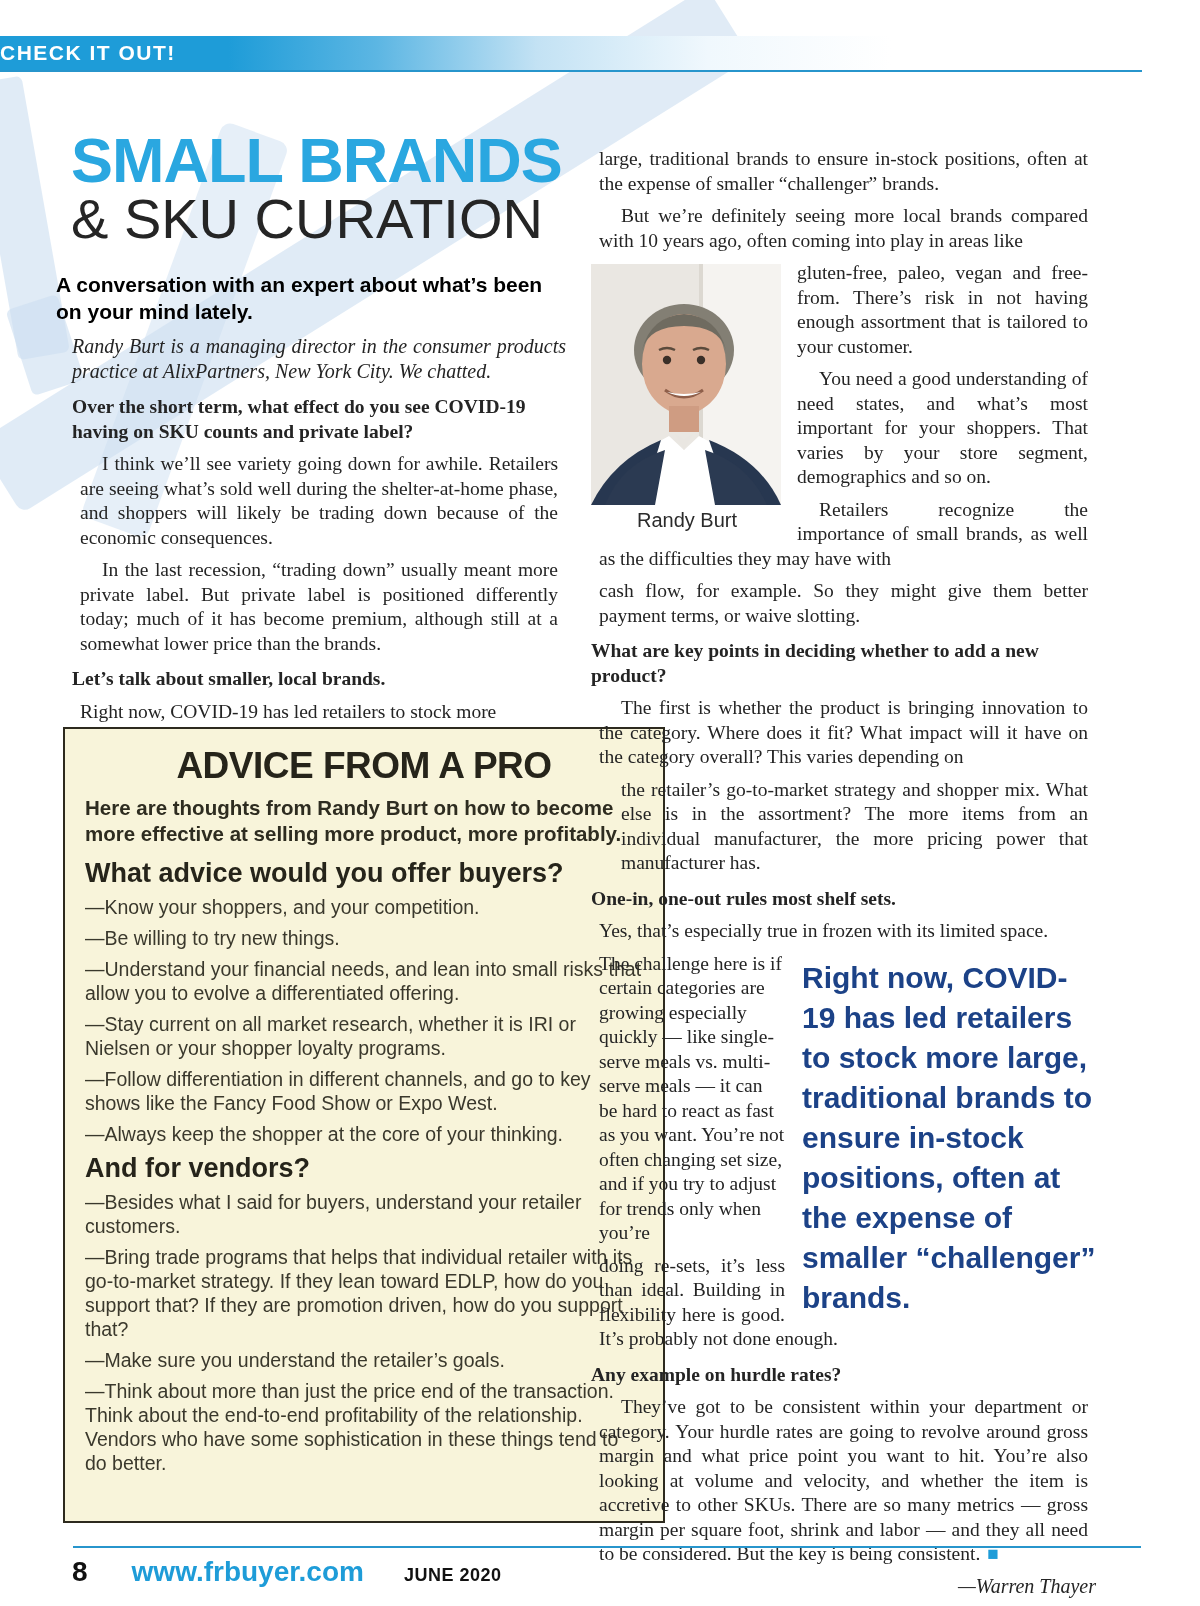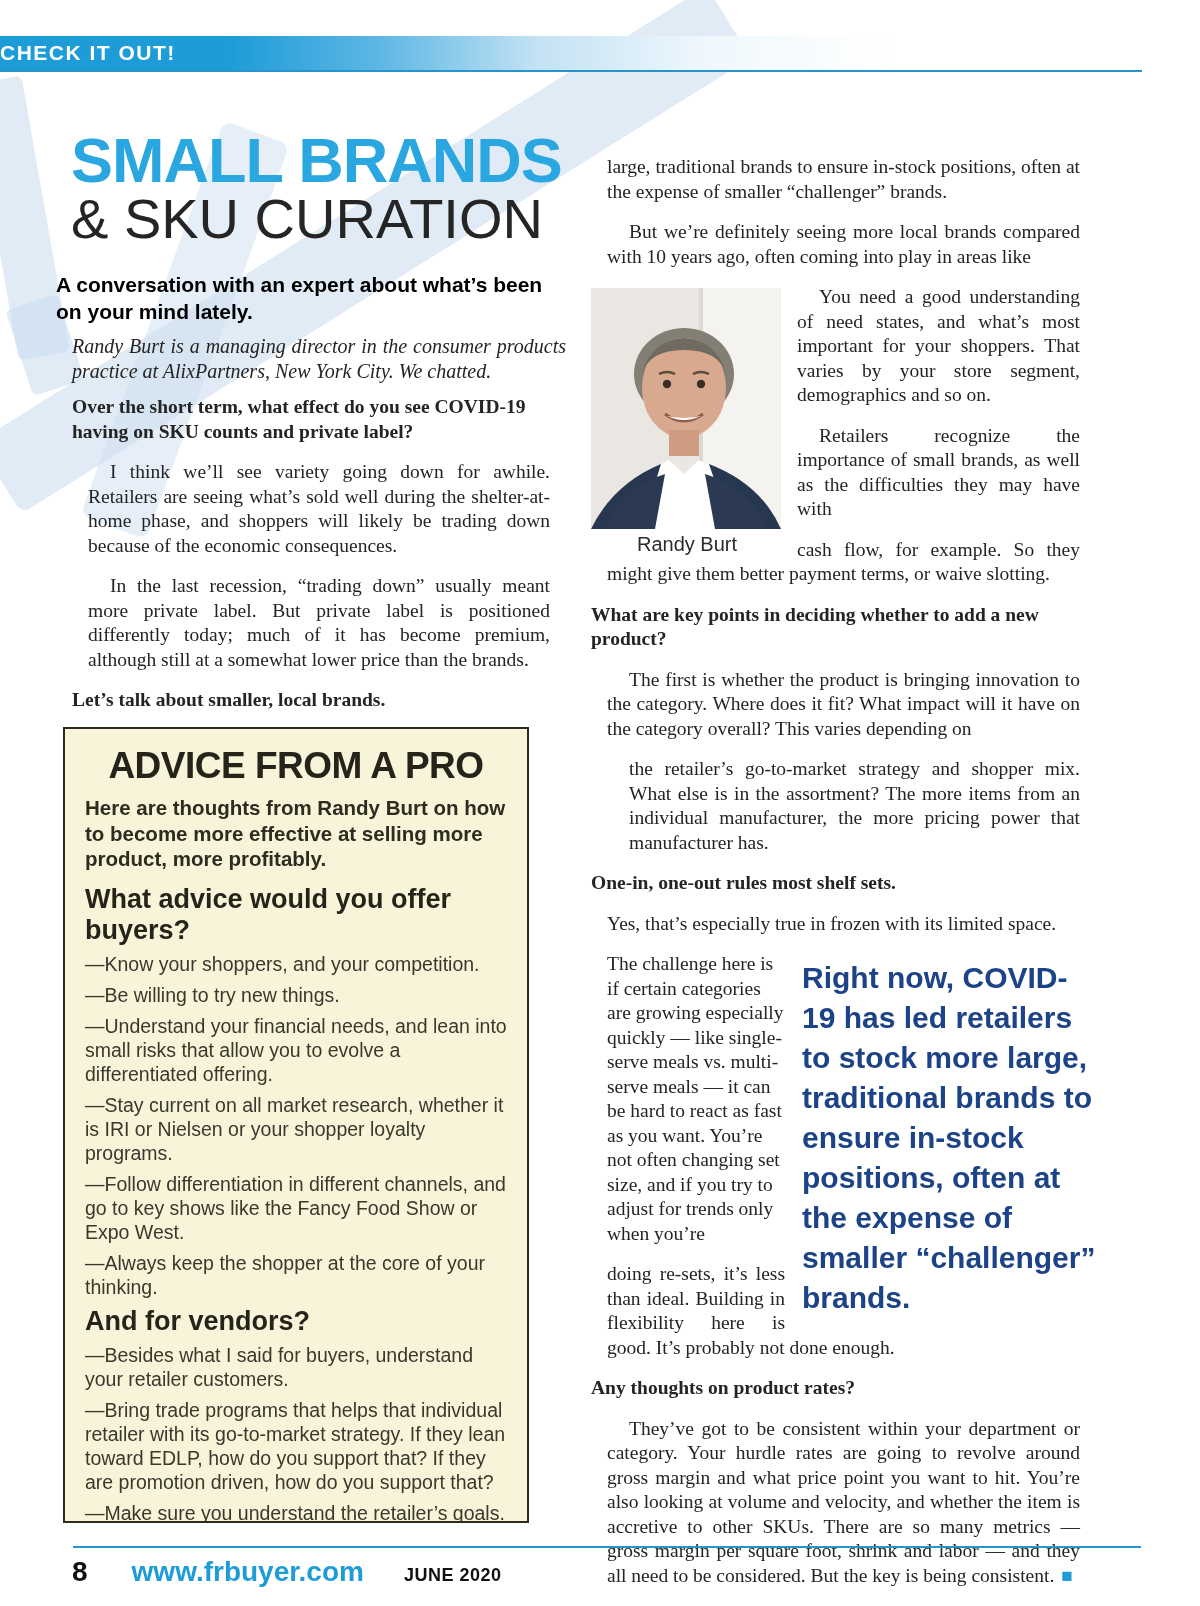--- a/index.html
+++ b/index.html
@@ -19,35 +19,35 @@
           font-family:"Liberation Sans",sans-serif;font-weight:bold;font-size:21px;letter-spacing:1.5px;}
   
   .title-block{position:absolute;left:71px;top:128px;z-index:2;font-family:"Liberation Sans",sans-serif;}
   .title1{font-size:63px;font-weight:bold;color:#2aa7e0;letter-spacing:-1px;line-height:64px;}
   .title2{font-size:56px;font-weight:400;color:#252525;letter-spacing:0px;line-height:58px;margin-top:-2px;}
   .subtitle{position:absolute;left:56px;top:272px;width:500px;z-index:2;
           font-family:"Liberation Sans",sans-serif;font-weight:bold;font-size:21px;line-height:26.5px;color:#000000;}
   
   .left-col{position:absolute;left:72px;top:334px;width:494px;z-index:2;}
   .right-col{position:absolute;left:591px;top:139px;width:505px;z-index:2;}
-  .body{font-size:19.5px;line-height:24.5px;text-align:justify;margin:16px;}
+  .body{font-size:19.5px;line-height:24.5px;text-align:justify;margin:8px;}
   .ind{text-indent:22px;}
   .inset{padding-left:22px;}
   .q{font-weight:bold;margin:11px 0 1px;text-align:left;}
   .intro{font-style:italic;font-size:20px;line-height:25px;margin:0 0 10px;text-align:justify;}
   
   .photo-wrap{overflow:visible;}
   .photo-block{float:left;width:192px;margin:3px 14px 2px 0;}
   .photo-frame{width:190px;height:241px;display:block;}
   .caption{font-family:"Liberation Sans",sans-serif;font-size:20px;color:#2b2b2b;text-align:center;margin-top:4px;}
   
   .pullquote{float:right;width:294px;margin:6px 0 6px 17px;
       font-family:"Liberation Sans",sans-serif;font-weight:bold;font-size:30px;line-height:40px;color:#1c4287;text-align:left;}
   
-  .advice-box{position:absolute;left:63px;top:727px;width:466px;height:796px;z-index:2;box-sizing:border-box;
+  .advice-box{position:absolute;left:63px;top:727px;width:602px;height:796px;z-index:2;box-sizing:border-box;
       background:#f8f4da;border:2px solid #2d2a1e;padding:14px 20px 10px;overflow:hidden;
       font-family:"Liberation Sans",sans-serif;color:#3a382c;}
   .advice-title{font-size:37px;font-weight:bold;text-align:center;color:#26241a;letter-spacing:-0.5px;margin:2px 0 8px;}
   .advice-sub{font-weight:bold;font-size:20.5px;line-height:25.5px;color:#2e2c20;margin:0 0 6px;}
   .advice-h2{font-size:27px;font-weight:bold;color:#26241a;margin:12px 0 6px;}
   .advice-item{font-size:19.5px;line-height:24px;margin:0 0 7px;}
   
   .endmark{color:#1e9cd8;font-size:19px;padding-left:7px;font-family:"Liberation Sans",sans-serif;}
   .byline{font-style:italic;font-size:20px;text-align:right;margin-top:6px;}
   
@@ -126,38 +126,39 @@
           <rect x="78" y="142" width="30" height="26" fill="#cf9c82"></rect>
           <path d="M30 241 Q40 190 78 172 L93 186 L108 172 Q146 190 160 241 Z" fill="#ffffff"></path>
           <path d="M0 241 Q22 196 70 176 L50 241 Z" fill="#273750"></path>
           <path d="M0 241 L64 241 L74 186 Q30 200 14 241 Z" fill="#2b3a52"></path>
           <path d="M190 241 Q170 196 118 176 L140 241 Z" fill="#273750"></path>
           <path d="M190 241 L124 241 L114 186 Q158 200 176 241 Z" fill="#2b3a52"></path>
           <path d="M84 170 L93 186 L102 170 L93 175 Z" fill="#e9e6e1"></path>
         </svg>
         <div class="caption">Randy Burt</div>
       </div>
+      <p class="body">gluten-free, paleo, vegan and free-from. There’s risk in not having enough assortment that is tailored to your customer.</p>
       <p class="body ind">You need a good understanding of need states, and what’s most important for your shoppers. That varies by your store segment, demographics and so on.</p>
       <p class="body ind">Retailers recognize the importance of small brands, as well as the difficulties they may have with</p>
     </div>
     <p class="body">cash flow, for example. So they might give them better payment terms, or waive slotting.</p>
 
     <p class="body q">What are key points in deciding whether to add a new product?</p>
     <p class="body ind">The first is whether the product is bringing innovation to the category. Where does it fit? What impact will it have on the category overall? This varies depending on</p>
     <p class="body inset">the retailer’s go-to-market strategy and shopper mix. What else is in the assortment? The more items from an individual manufacturer, the more pricing power that manufacturer has.</p>
 
     <p class="body q">One-in, one-out rules most shelf sets.</p>
     <p class="body">Yes, that’s especially true in frozen with its limited space.</p>
     <div>
       <div class="pullquote">Right now, COVID-19 has led retailers to stock more large, traditional brands to ensure in-stock positions, often at the expense of smaller “challenger” brands.</div>
       <p class="body" style="text-align:left;">The challenge here is if certain categories are growing especially quickly — like single-serve meals vs. multi-serve meals — it can be hard to react as fast as you want. You’re not often changing set size, and if you try to adjust for trends only when you’re</p>
       <p class="body">doing re-sets, it’s less than ideal. Building in flexibility here is good. It’s probably not done enough.</p>
     </div>
 
-    <p class="body q">Any thoughts on product rates?</p>
+    <p class="body q">Any example on hurdle rates?</p>
     <p class="body ind"><span>They’ve got to be consistent within your department or category. Your hurdle rates are going to revolve around gross margin and what price point you want to hit. You’re also looking at volume and velocity, and whether the item is accretive to other SKUs. There are so many metrics — gross margin per square foot, shrink and labor — and they all need to be considered. But the key is being consistent.</span><span class="endmark">■</span></p>
     <p class="byline">—Warren Thayer</p>
   </div>
 
   <div class="footer-rule"></div>
   <div class="footer">
     <span class="pagenum">8</span>
     <span class="site">www.frbuyer.com</span>
     <span class="issue">JUNE 2020</span>
   </div>

